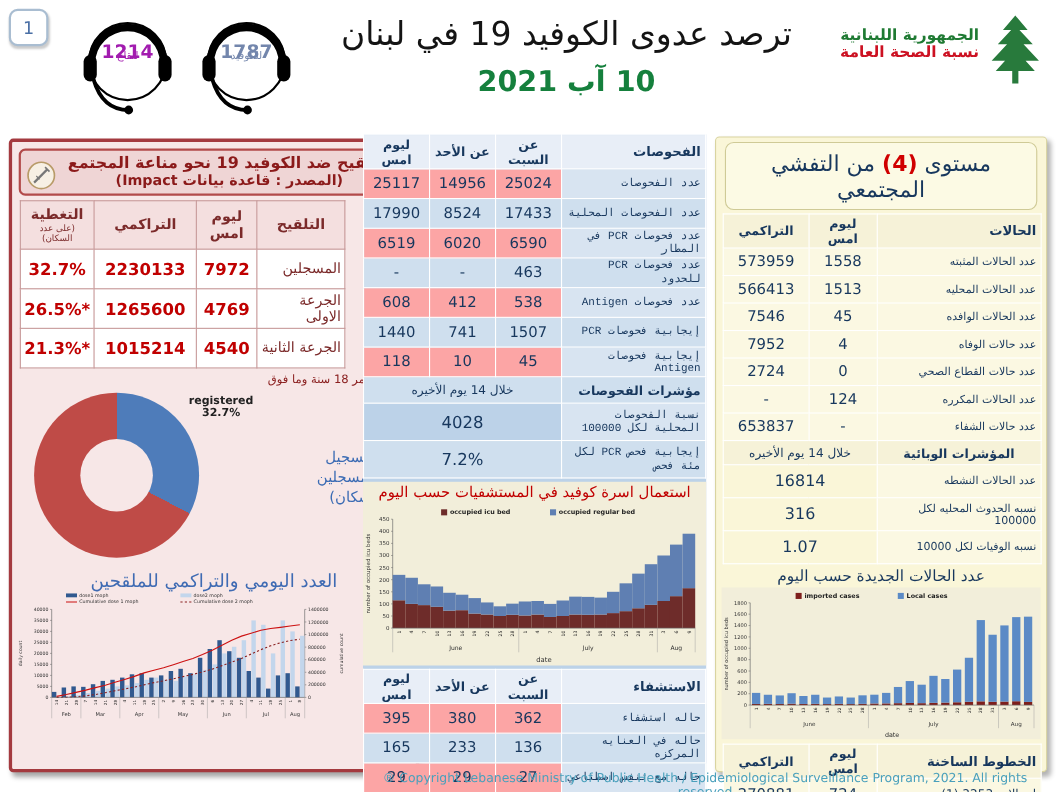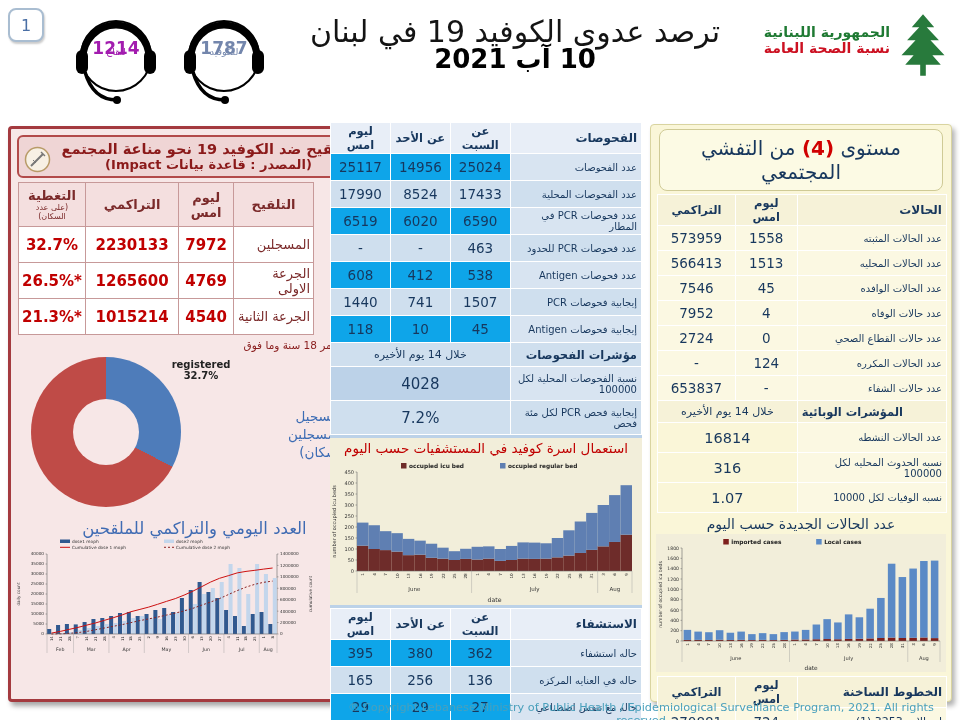--- a/index.html
+++ b/index.html
@@ -12,22 +12,22 @@
     background:#fff; box-shadow:1px 2px 2px #ccc; }
   .headset { position:absolute; width:92px; height:96px; }
   .hs-1214 { left:70px; top:10px; }
   .hs-1787 { left:178px; top:10px; }
   .hs-num { position:absolute; top:28px; width:100%; text-align:center; font-size:17px; font-weight:bold; }
   .hs-label { position:absolute; top:36px; width:100%; text-align:center; font-size:9.5px; }
   .hs-1214 .hs-num, .hs-1214 .hs-label { color:#a21caf; }
   .hs-1787 .hs-num, .hs-1787 .hs-label { color:#7386AC; }
   .main-title { position:absolute; top:14px; left:285px; width:460px; text-align:center; direction:rtl;
     font-size:30px; color:#141414; font-weight:500; }
-  .main-date { position:absolute; top:44px; left:285px; width:460px; text-align:center; direction:rtl;
-    font-size:26px; color:#000000; font-weight:bold; }
+  .main-date { position:absolute; top:60px; left:285px; width:460px; text-align:center; direction:rtl;
+    font-size:26px; color:#15803d; font-weight:bold; }
   .logo { position:absolute; top:10px; right:8px; width:205px; display:flex; flex-direction:row-reverse; align-items:flex-start; }
   .logo-text { direction:rtl; text-align:right; margin-top:14px; margin-right:4px; }
   .logo-text .l1 { color:#1F7A33; font-size:14px; font-weight:bold; }
   .logo-text .l2 { color:#CC1122; font-size:14px; font-weight:bold; }
 
   
   .vax-panel { position:absolute; left:8px; top:126px; width:373px; height:576px; background:#F7E7E7;
     border:3px solid #A43A3F; border-radius:4px; box-shadow:3px 4px 5px rgba(0,0,0,.35); }
   .vax-head { margin:6px 6px 4px; border:2px solid #B24A4A; background:#EFD5D5; border-radius:6px;
     padding:4px 6px 4px 34px; position:relative; direction:rtl; text-align:center; color:#8B1A1A; font-weight:bold; }
@@ -52,43 +52,43 @@
   .vax-chart-title { text-align:center; color:#3F6BB3; font-size:16.5px; direction:rtl; margin-top:2px; }
   .chart { display:block; }
   svg[data-chart="vax-chart"] { width:300px; height:122px; margin:0 3px; }
 
   
   .mid-col { position:absolute; left:330px; top:122px; width:312px; height:572px; background:#BCD2E8; }
   .blue-table { border-collapse:collapse; width:100%; direction:rtl; }
   .blue-table th, .blue-table td { border:1px solid #fff; padding:1px 4px; color:#17375D; }
   .blue-table th { background:#E8EEF7; font-size:11.5px; font-weight:bold; height:24px; }
   .blue-table th.lbl-h { text-align:right; font-size:12px; }
-  .blue-table td.lbl { background:#D8E4F1; font-size:10px; text-align:right; height:27px; }
-  .blue-table td.num { background:#0ea5e9; font-size:13.5px; text-align:center; }
+  .blue-table td.lbl { background:#D8E4F1; font-size:10px; text-align:right; height:27px;font-family:Liberation Mono, monospace; }
+  .blue-table td.num { background:#fca5a5; font-size:13.5px; text-align:center; }
   .blue-table tr:nth-child(odd) td { background:#CFDFEE; }
   .blue-table td.sect, .blue-table th.sect { background:#E8EEF7; font-weight:bold; font-size:11.5px; text-align:right; height:24px; }
   .blue-table td.sect-c { background:#E8EEF7; font-weight:normal; font-size:11px; text-align:center; }
   .blue-table td.big { font-size:15px; text-align:center; height:34px; }
   .mid-chart { background:#F2EEDA; margin:3px 0; padding:1px 0; }
   .mid-chart-title { color:#C00000; font-size:13.5px; text-align:center; direction:rtl; padding-top:1px; }
   svg[data-chart="beds-chart"] { width:310px; height:148px; }
 
   
   .out-panel { position:absolute; left:650px; top:124px; width:302px; height:578px; background:#FAF6D8;
     border:1px solid #D9D4A0; border-radius:4px; box-shadow:3px 4px 5px rgba(0,0,0,.3); }
   .out-head { margin:4px 8px 3px; background:#FCFAE4; border:1px solid #CFCA96; border-radius:8px;
     text-align:center; font-size:20px; color:#17375D; direction:rtl; padding:6px; }
   .out-head .lvl { color:#D00000; font-weight:bold; }
   .yellow-table { border-collapse:collapse; width:290px; margin:0 6px; direction:rtl; }
   .yellow-table th, .yellow-table td { border:1px solid #fff; padding:1px 4px; color:#17375D; }
   .yellow-table th { background:#F6F2D8; font-size:11.5px; font-weight:bold; height:22px; }
   .yellow-table th.lbl-h { text-align:right; font-size:12px; }
   .yellow-table td.lbl { background:#FBF8E2; font-size:10px; height:25px; }
   .yellow-table td.num { background:#FBF8E2; font-size:13.5px; text-align:center; }
-  .yellow-table td.sect { background:#F6F2D8; font-weight:bold; font-size:11.5px; text-align:left; height:22px; }
+  .yellow-table td.sect { background:#F6F2D8; font-weight:bold; font-size:11.5px; text-align:center; height:22px; }
   .yellow-table td.sect-c { background:#F6F2D8; font-size:11px; text-align:center; }
   .yellow-table td.big { font-size:14.5px; text-align:center; height:30px; }
   .out-chart-title { color:#17375D; font-size:14px; text-align:center; direction:rtl; margin-top:3px; }
   .out-chart { background:#F2EEDA; margin:2px 5px; }
   svg[data-chart="cases-chart"] { width:292px; height:138px; }
 
   .copyright { position:absolute; left:325px; top:701px; width:632px; text-align:center;
     font-size:11.3px; color:#4AA0BC; }
 </style>
 </head>
@@ -528,21 +528,21 @@
     </tr>
     <tr>
           <td class="lbl">حاله استشفاء</td>
           <td class="num">362</td>
           <td class="num">380</td>
           <td class="num">395</td>
         </tr>
     <tr>
           <td class="lbl">حاله في العنايه المركزه</td>
           <td class="num">136</td>
-          <td class="num">256</td>
+          <td class="num">233</td>
           <td class="num">165</td>
         </tr>
     <tr>
           <td class="lbl">حاله مع تنفس اصطناعي</td>
           <td class="num">27</td>
           <td class="num">29</td>
           <td class="num">29</td>
         </tr>
   </tbody>
     </table>

